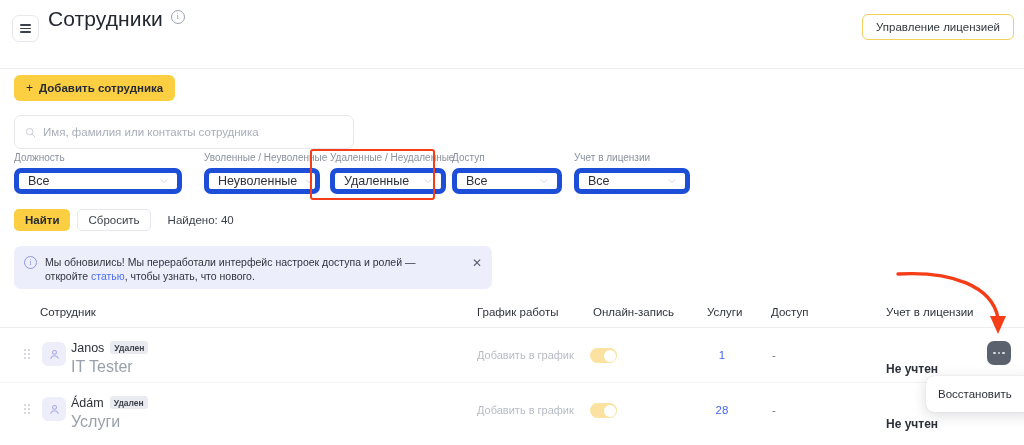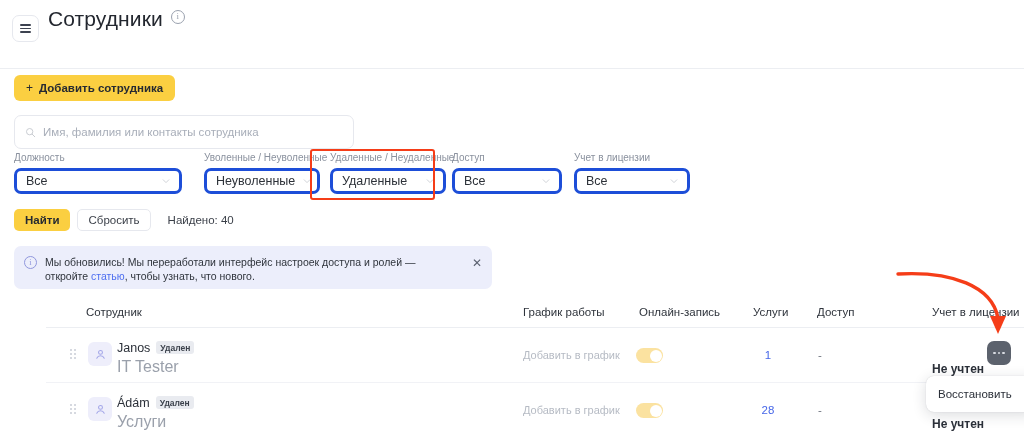--- a/index.html
+++ b/index.html
@@ -73,21 +73,21 @@
   .search-ph { font-size: 11.5px; color: #a8aeb9; }
 
   
   .filters { position: absolute; left: 14px; top: 152px; }
   .filter { position: absolute; top: 0; }
   .filter-label {
     font-size: 10px; color: #8a919e; margin-bottom: 4px; white-space: nowrap;
     display: block; line-height: 12px;
   }
   .select {
-    height: 26px; border: 3px solid #1d4ed8; border-radius: 7px; background: #fff;
+    height: 26px; border: 5px solid #1d4ed8; border-radius: 7px; background: #fff;
     display: flex; align-items: center; justify-content: space-between;
     padding: 0 9px; cursor: pointer;
   }
   .select .val { font-size: 12.5px; color: #2d3239; }
   .chev {
     width: 8px; height: 8px; flex: none; margin-left: 8px; opacity: .45;
   }
 
   .f-pos   { left: 0;   width: 168px; }
   .f-fired { left: 190px; width: 116px; }
@@ -126,21 +126,21 @@
     font-size: 8.5px; line-height: 12px; color: #9097dd; font-family: "Liberation Serif", serif;
   }
   .banner-txt { font-size: 10.5px; line-height: 14px; color: #2f343c; max-width: 415px; }
   .banner-txt a { color: #4d6ef0; text-decoration: none; cursor: pointer; }
   .banner-close {
     position: absolute; right: 10px; top: 11px; font-size: 12px; color: #5b6170;
     cursor: pointer; line-height: 12px;
   }
 
   
-  .tbl { position: absolute; left: 0; top: 300px; width: 1024px; padding-left: 46px; }
+  .tbl { position: absolute; left: 0; top: 300px; width: 1024px; }
   .thead {
     position: relative; height: 28px; border-bottom: 1px solid #eceef2;
   }
   .th {
     position: absolute; top: 6px; font-size: 11.5px; color: #2f343c; white-space: nowrap;
   }
   .trow { position: relative; height: 55px; border-bottom: 1px solid #f1f2f6; }
   .trow.last { border-bottom: none; }
 
   .c-emp  { left: 40px; }
@@ -224,20 +224,21 @@
           <i></i>
           <i></i>
           <i></i>
         </span>
     </div>
 
     <div class="title-wrap">
       <span class="page-title">Сотрудники</span><span class="info-circle"></span>
     </div>
 
+    <button class="license-btn">Управление лицензией</button>
   </div>
 
   <button class="add-btn">
     <span class="plus">+</span>
     <span>Добавить сотрудника</span>
   </button>
 
   <div class="search-box">
     <svg class="search-ic" viewBox="0 0 16 16">
       <circle cx="6.8" cy="6.8" r="4.6" fill="none" stroke="#9aa0ab" stroke-width="1.4"></circle>

